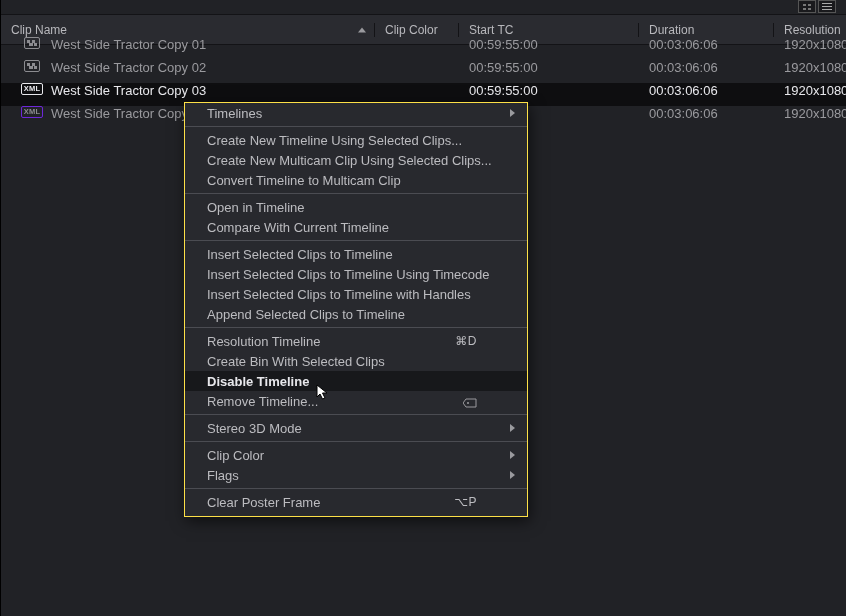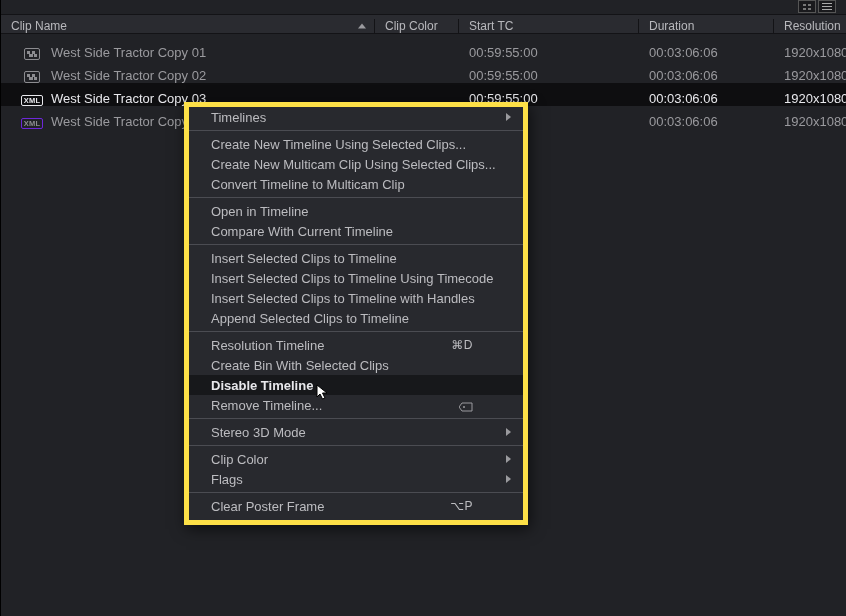--- a/index.html
+++ b/index.html
@@ -50,23 +50,23 @@
     background:
       linear-gradient(#aaa,#aaa) 0 0/10px 1px no-repeat,
       linear-gradient(#aaa,#aaa) 0 3px/10px 1px no-repeat,
       linear-gradient(#aaa,#aaa) 0 6px/10px 1px no-repeat;
   }
 
   .header-row {
     position: absolute;
     top: 14px;
     left: 0; right: 0;
-    height: 20px;
-    display: flex;
-    align-items: flex-end;
+    height: 31px;
+    display: flex;
+    align-items: center;
     background: #2a2b30;
     border-top: 1px solid #131316;
     border-bottom: 1px solid #131316;
     font-size: 12px;
     color: #b8b8bc;
   }
   .hcell {
     display: flex;
     align-items: center;
     padding-left: 10px;
@@ -90,21 +90,21 @@
   .hcell.res  { flex: 1 1 auto; border-right: none; }
 
   .rows {
     position: absolute;
     top: 37px;
     left: 0; right: 0; bottom: 0;
   }
   .row {
     height: 23px;
     display: flex;
-    align-items: flex-end;
+    align-items: flex-start;
     color: #9a9a9e;
   }
   .row.selected {
     background: #0e0e10;
     color: #e8e8ec;
   }
   .cell { display: flex; align-items: center; padding-left: 10px; white-space: nowrap; overflow: hidden; }
   .cell.i    { flex: 0 0 16px; padding-left: 14px; }
   .cell.xml  { flex: 0 0 30px; padding-left: 0; justify-content: center; }
   .cell.name { flex: 0 0 328px; padding-left: 4px; }
@@ -146,21 +146,21 @@
   }
   .row.selected .xml-badge{ border-color:#e8e8ec; color:#e8e8ec; }
 
   
   .ctx {
     position: absolute;
     left: 183px;
     top: 102px;
     width: 344px;
     background: #28292e;
-    border: 5px solid #fde047;
+    border: 1px solid #fde047;
     box-shadow: 2px 4px 14px rgba(0,0,0,0.6);
     color: #bcbcc0;
     font-size: 13px;
   }
   .ctx .mi {
     height: 20px;
     display: flex;
     align-items: center;
     padding: 0 22px;
     white-space: nowrap;

